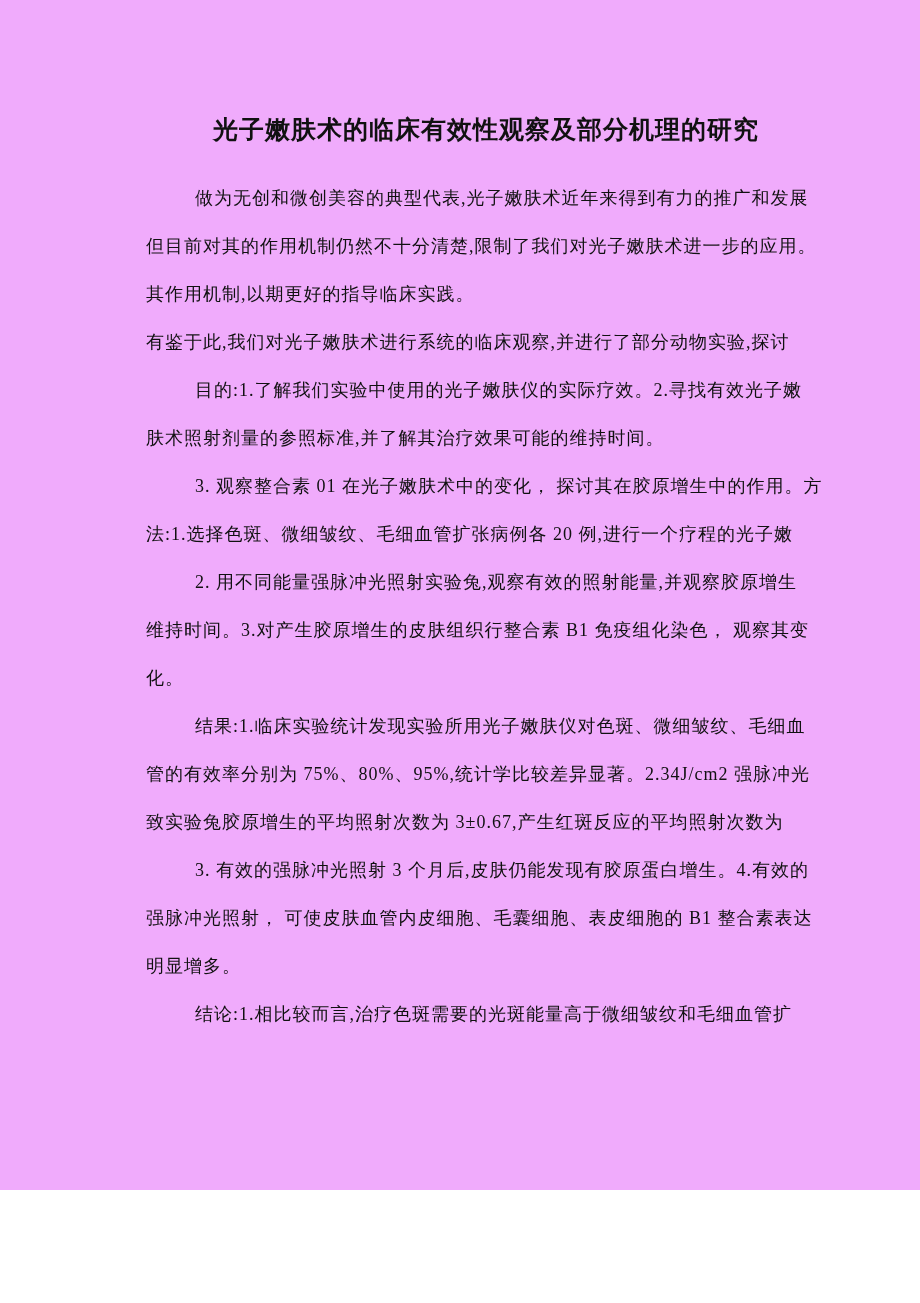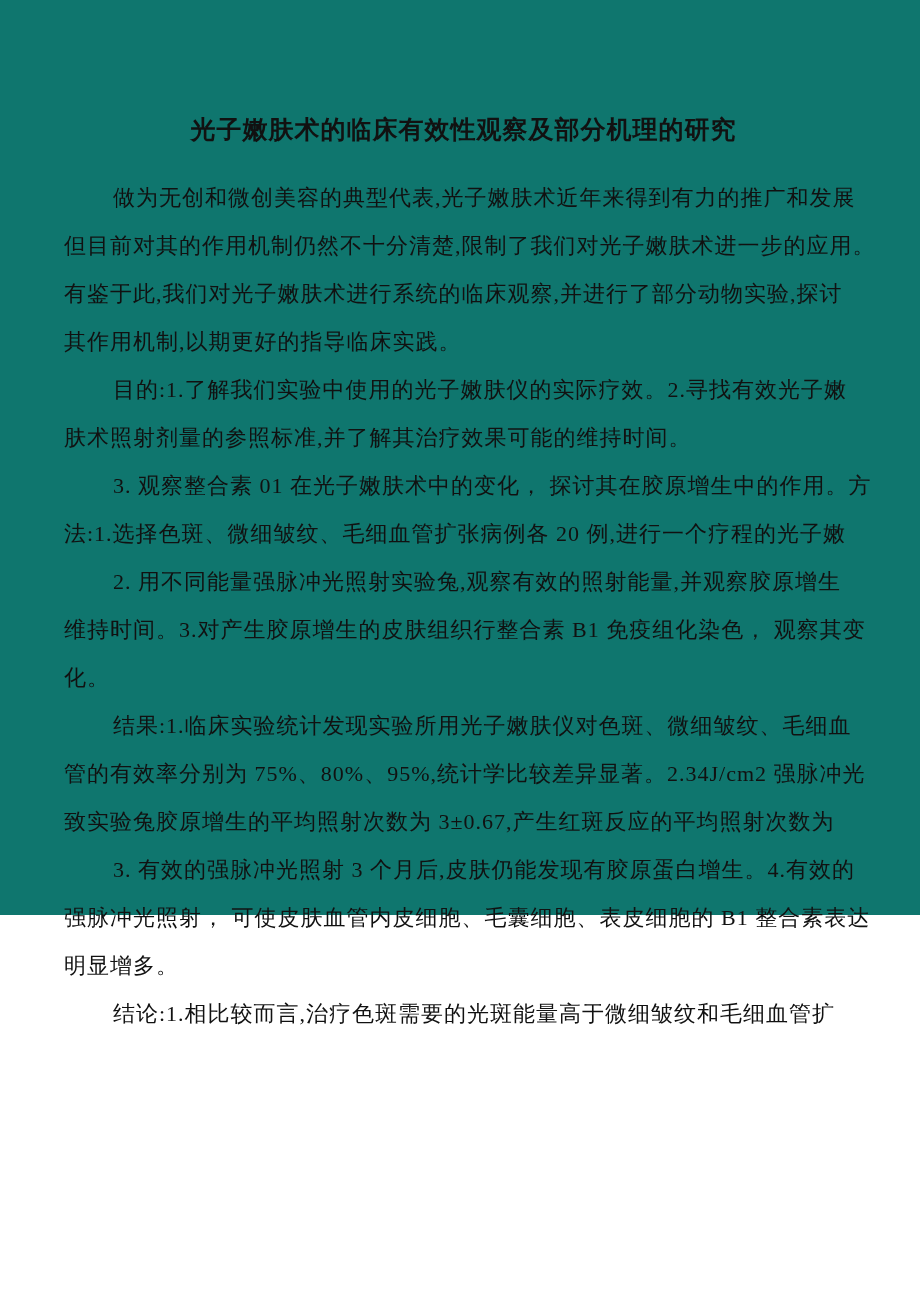--- a/index.html
+++ b/index.html
@@ -11,58 +11,59 @@
     width: 920px;
     height: 1303px;
     overflow: hidden;
     position: relative;
     font-family: "Liberation Serif", "DejaVu Serif", serif;
     color: #111111;
   }
   .page {
     box-sizing: border-box;
     width: 920px;
-    height: 915px;
-    padding: 112px 117px 0 64px;
-    background: #0f766e;
+    height: 1190px;
+    padding: 112px 117px 0 109px;
+    background: #f0abfc;
   }
   .doc-title {
     font-size: 25px;
     font-weight: bold;
     line-height: 36px;
     text-align: center;
     padding-left: 60px; 
     letter-spacing: 1px;
     margin: 0 0 26px 0;
     white-space: nowrap;
   }
   .doc-body {
-    font-size: 22px;
+    font-size: 18px;
     letter-spacing: 1px;
+    margin-left: 37px;
   }
   .line {
     height: 48px;
     line-height: 48px;
     white-space: nowrap;
     overflow: visible;
   }
   .line.indent {
     padding-left: 49px; 
   }
 </style>
 </head>
 <body>
 
 <div class="page">
   <h1 class="doc-title">光子嫩肤术的临床有效性观察及部分机理的研究</h1>
   <div class="doc-body" id="doc-body">
       <div class="line indent">做为无创和微创美容的典型代表,光子嫩肤术近年来得到有力的推广和发展</div>
       <div class="line">但目前对其的作用机制仍然不十分清楚,限制了我们对光子嫩肤术进一步的应用。</div>
+      <div class="line">其作用机制,以期更好的指导临床实践。</div>
       <div class="line">有鉴于此,我们对光子嫩肤术进行系统的临床观察,并进行了部分动物实验,探讨</div>
-      <div class="line">其作用机制,以期更好的指导临床实践。</div>
       <div class="line indent">目的:1.了解我们实验中使用的光子嫩肤仪的实际疗效。2.寻找有效光子嫩</div>
       <div class="line">肤术照射剂量的参照标准,并了解其治疗效果可能的维持时间。</div>
       <div class="line indent">3. 观察整合素 01 在光子嫩肤术中的变化， 探讨其在胶原增生中的作用。方</div>
       <div class="line">法:1.选择色斑、微细皱纹、毛细血管扩张病例各 20 例,进行一个疗程的光子嫩</div>
       <div class="line indent">2. 用不同能量强脉冲光照射实验兔,观察有效的照射能量,并观察胶原增生</div>
       <div class="line">维持时间。3.对产生胶原增生的皮肤组织行整合素 B1 免疫组化染色， 观察其变</div>
       <div class="line">化。</div>
       <div class="line indent">结果:1.临床实验统计发现实验所用光子嫩肤仪对色斑、微细皱纹、毛细血</div>
       <div class="line">管的有效率分别为 75%、80%、95%,统计学比较差异显著。2.34J/cm2 强脉冲光</div>
       <div class="line">致实验兔胶原增生的平均照射次数为 3±0.67,产生红斑反应的平均照射次数为</div>

